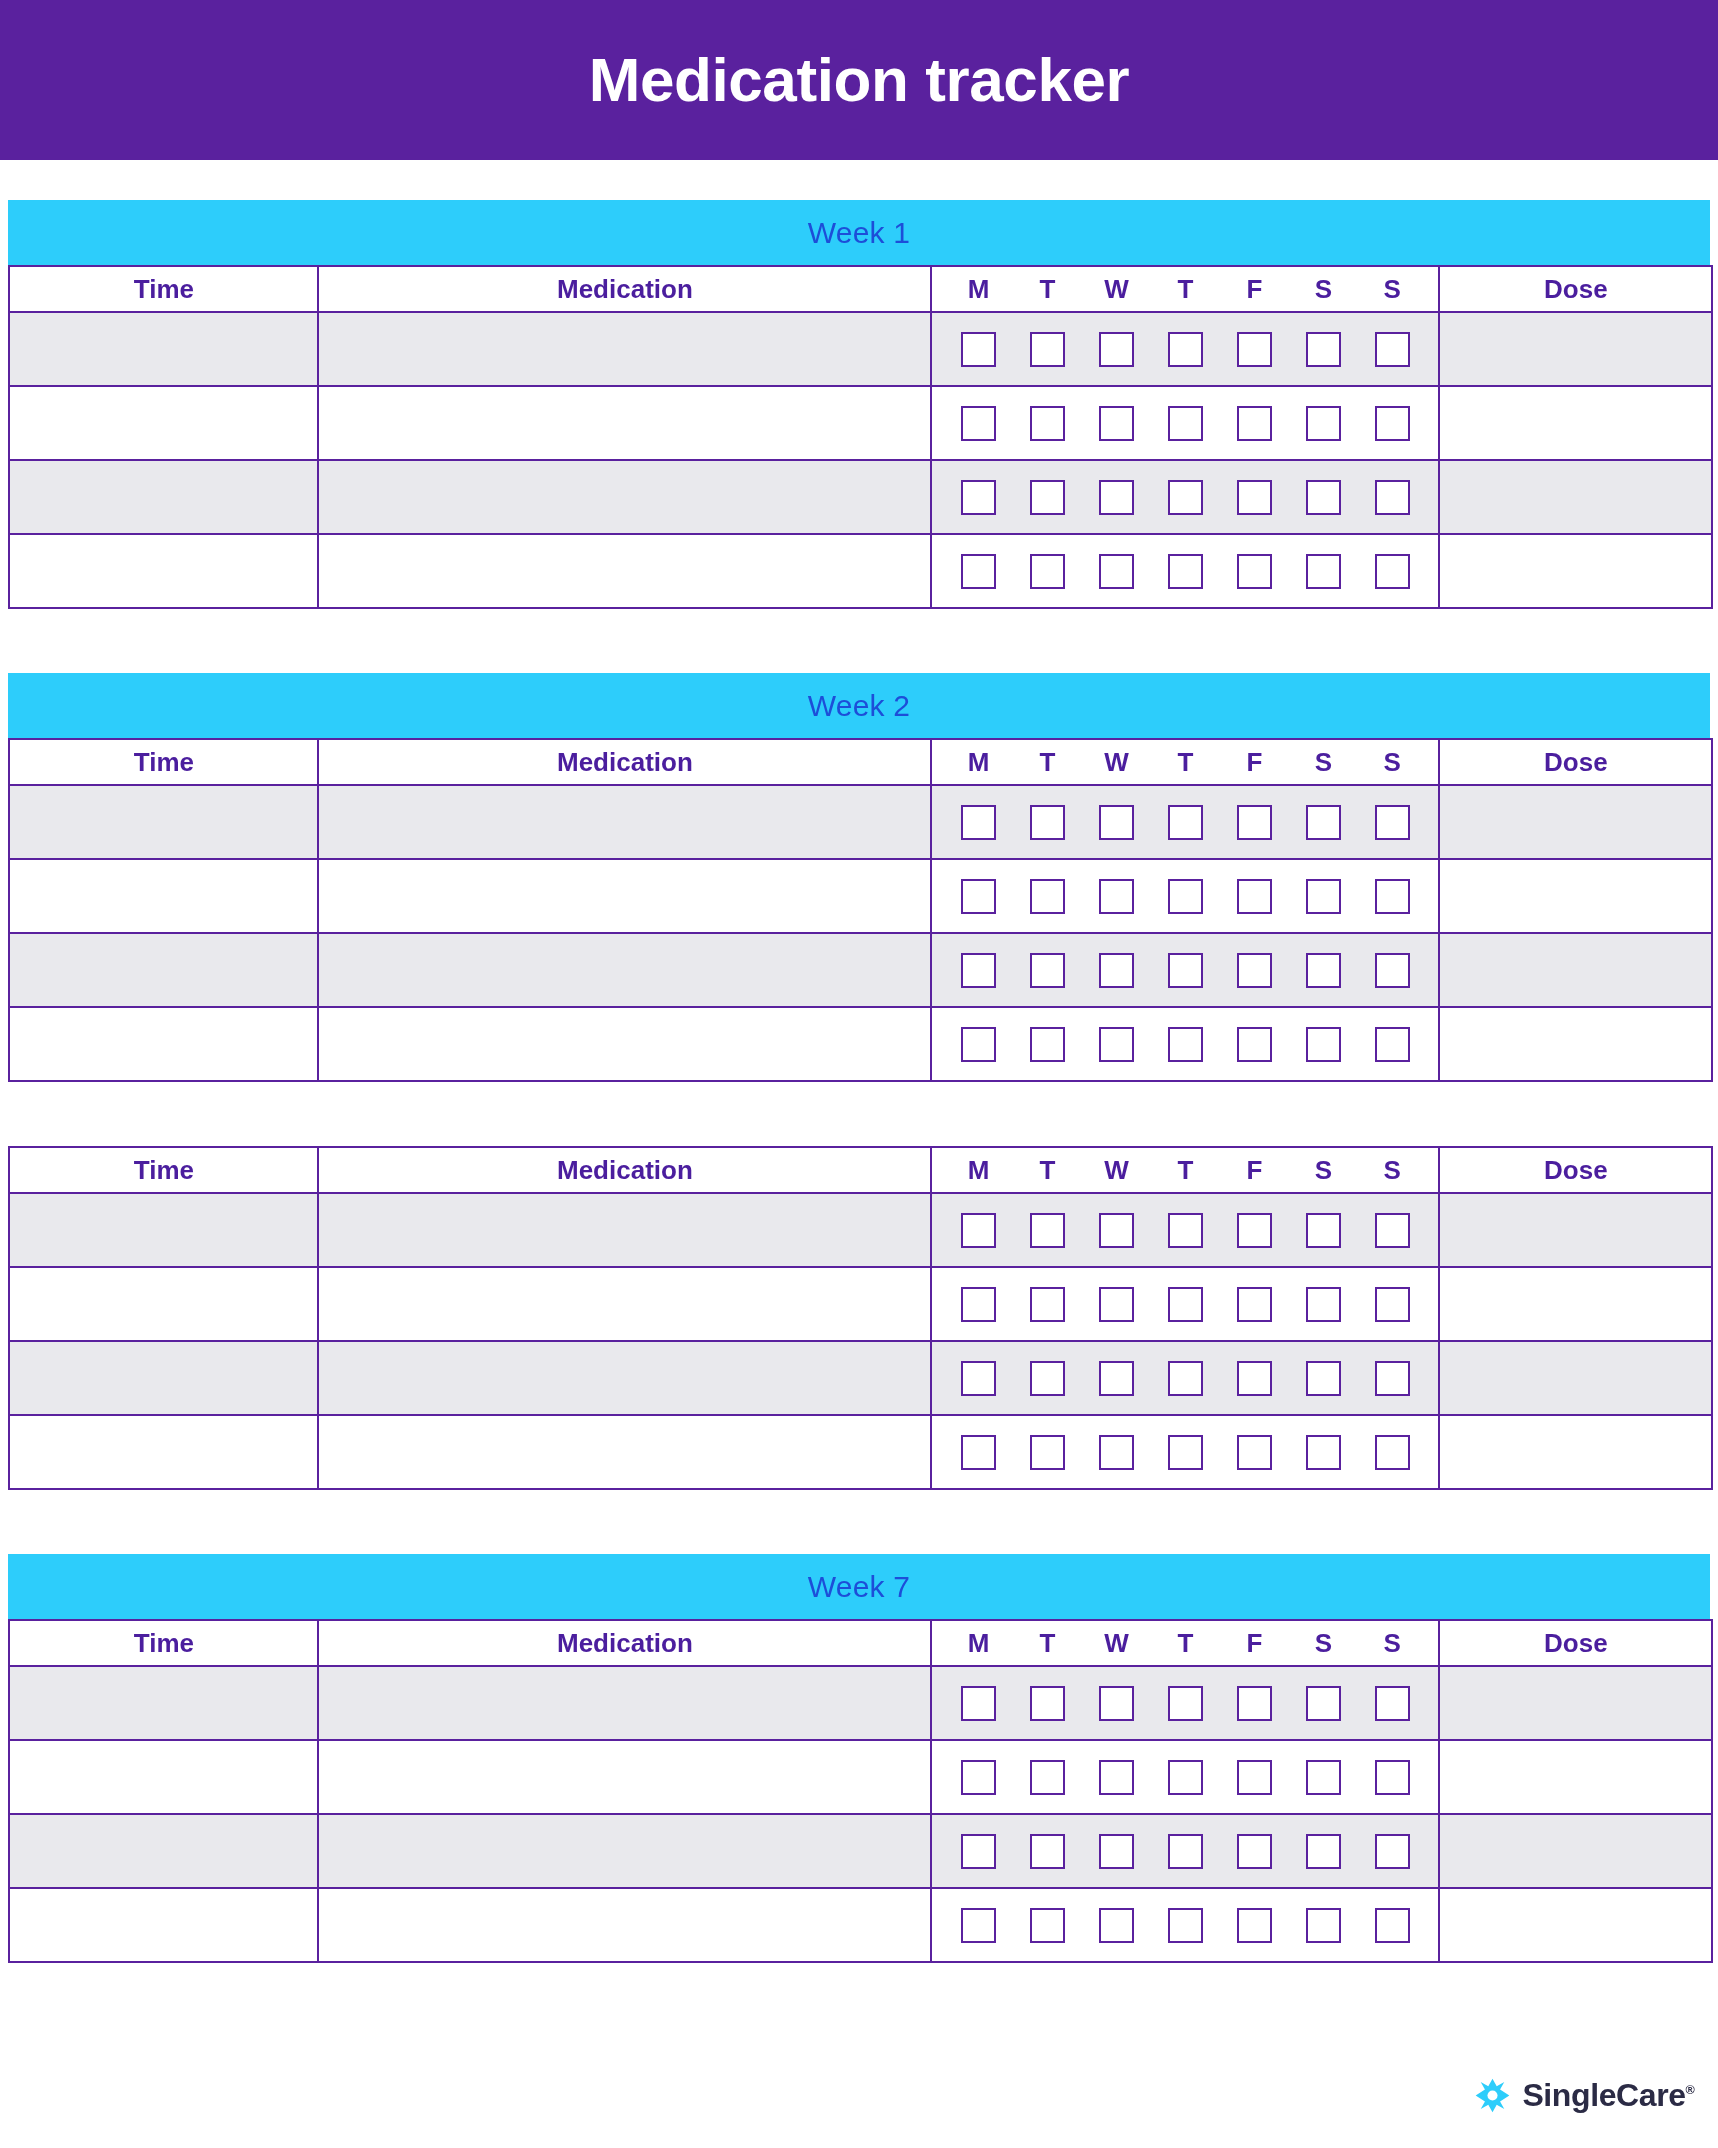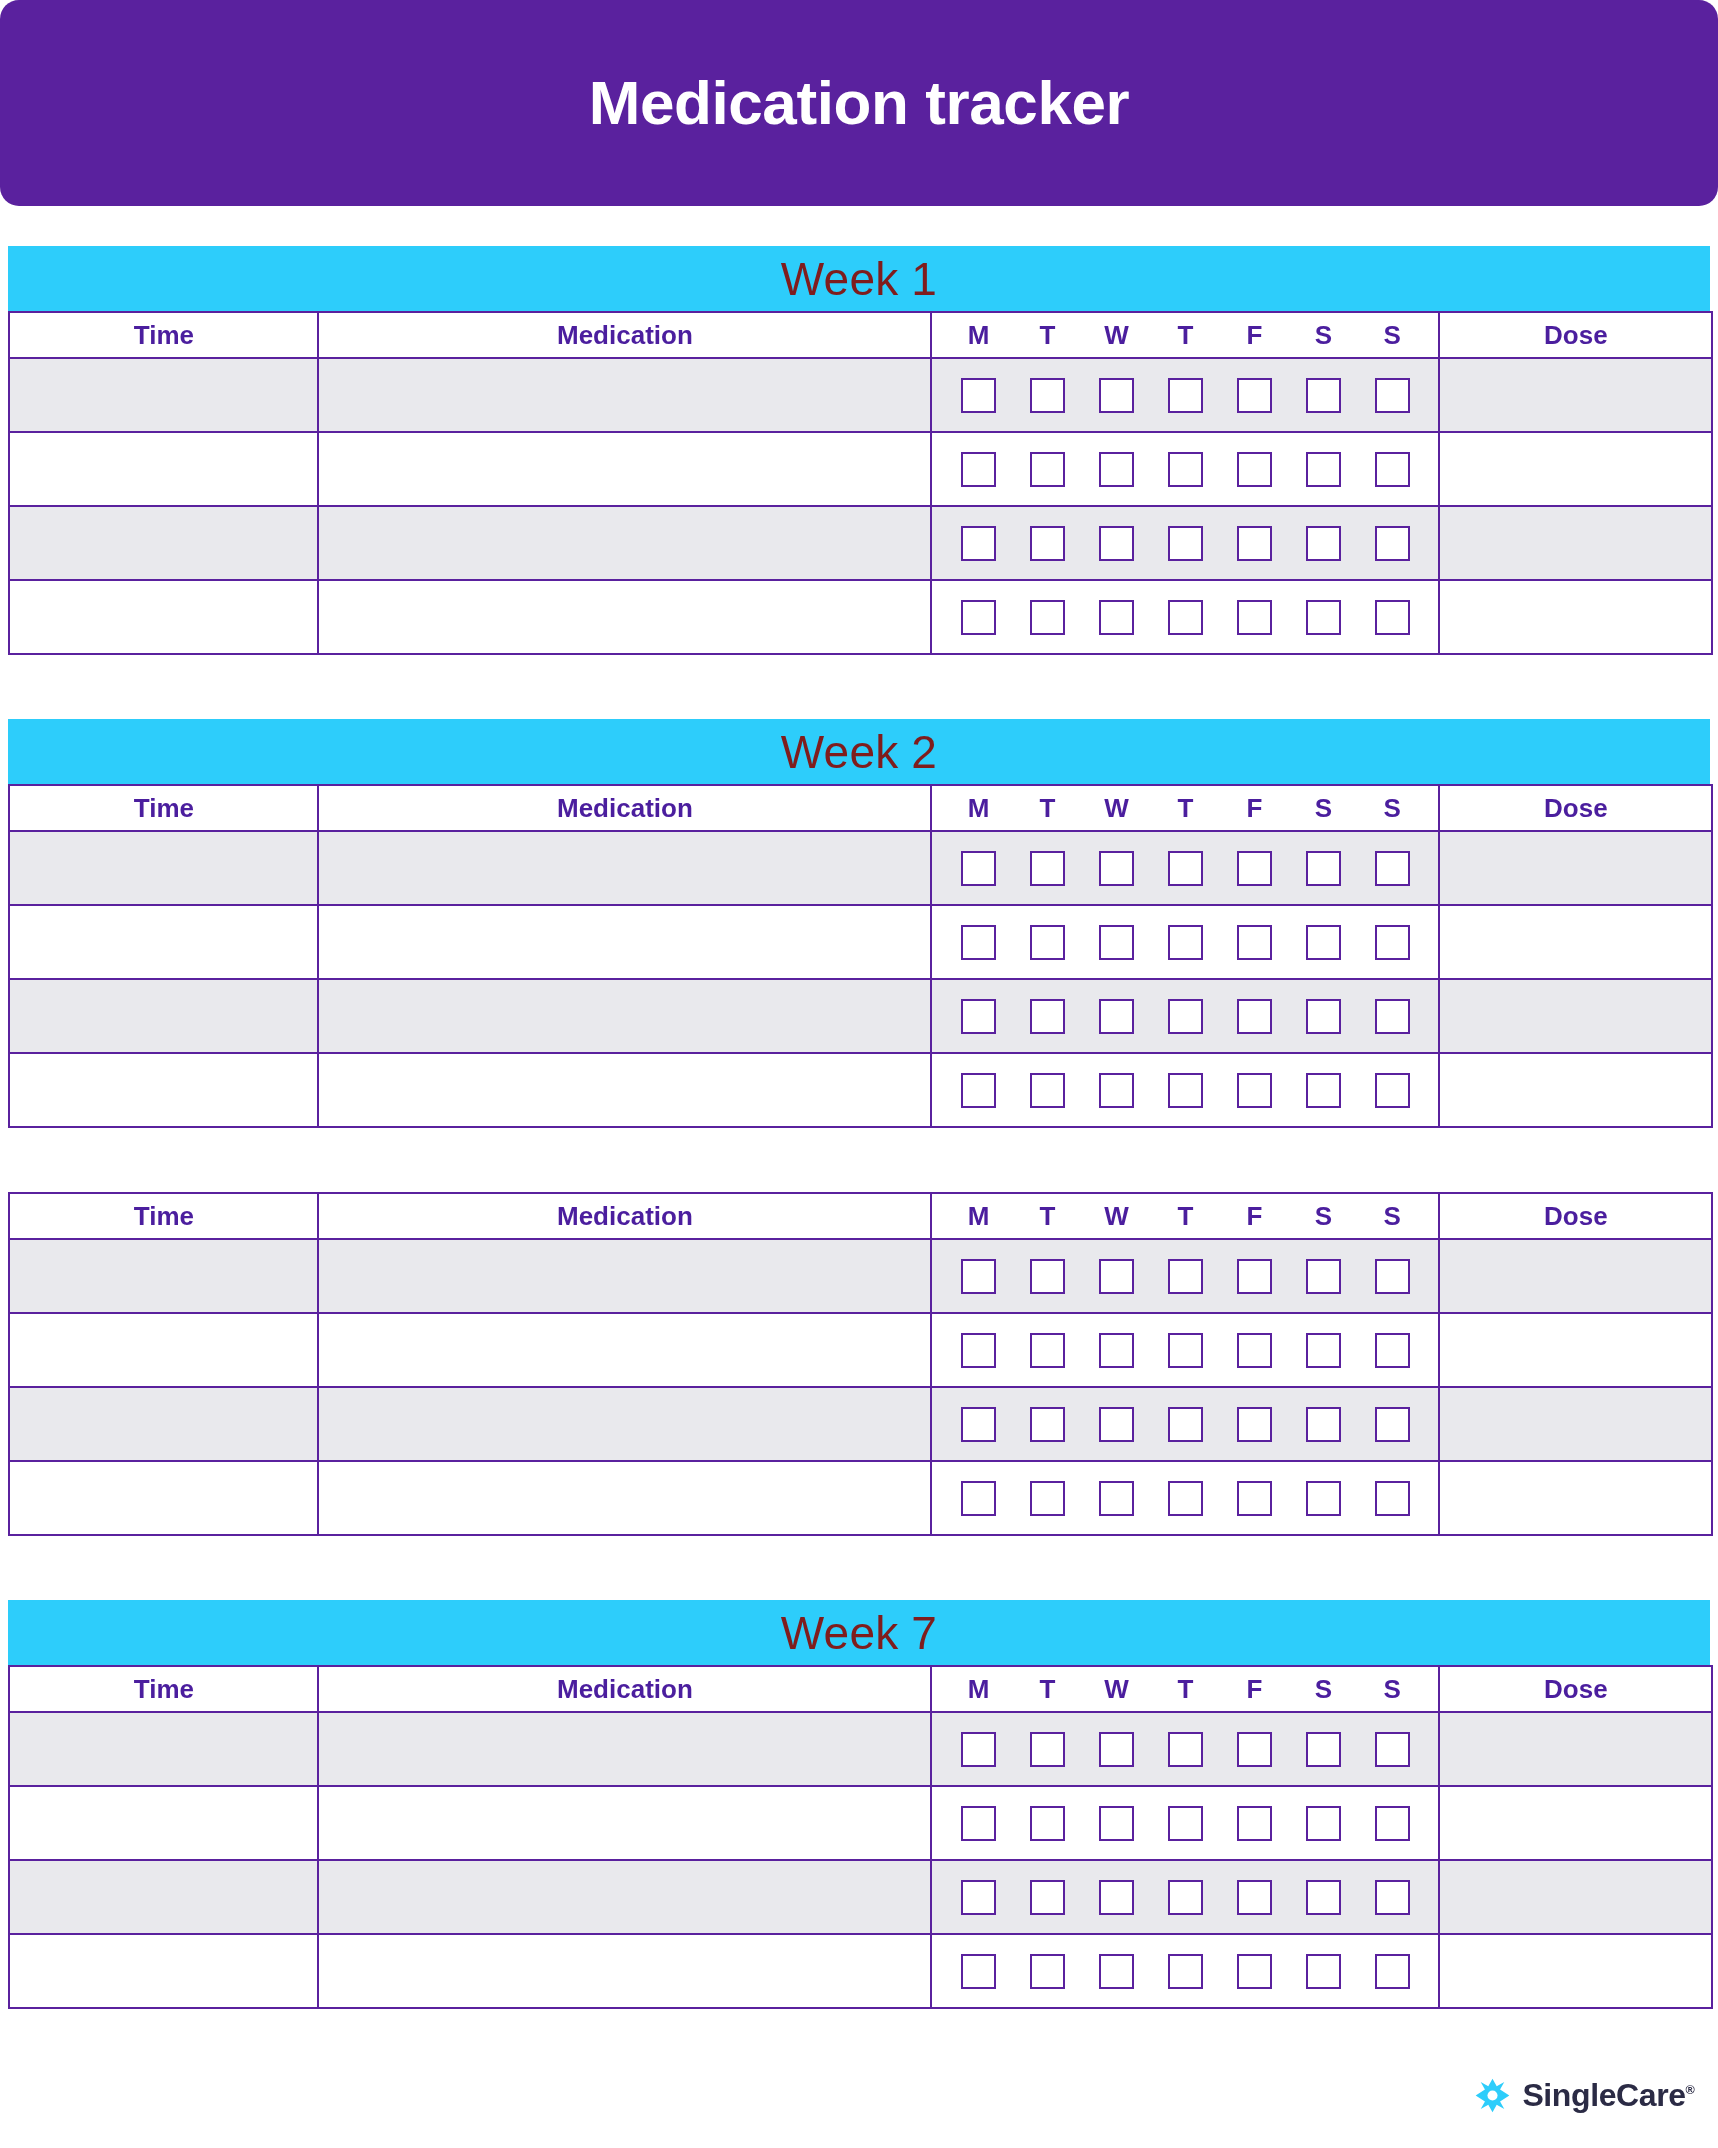--- a/index.html
+++ b/index.html
@@ -13,25 +13,24 @@
     height: 2148px;
     font-family: "Liberation Sans", sans-serif;
     color: #4B1E9E;
     position: relative;
     overflow: hidden;
   }
 
   
   .header-band {
     background: #5A219E;
-    height: 206px;
+    height: 160px;
     display: flex;
     align-items: center;
     justify-content: center;
-    border-radius: 19px;
   }
   .header-title {
     color: #ffffff;
     font-size: 62px;
     font-weight: bold;
     letter-spacing: -0.4px;
     line-height: 1;
   }
 
   .sheet {
@@ -45,22 +44,22 @@
   .week-block.first { margin-top: 40px; }
 
   .week-banner {
     background: #2DCDFB;
     height: 65px;
     display: flex;
     align-items: center;
     justify-content: center;
   }
   .week-banner-label {
-    color: #7f1d1d;
-    font-size: 46px;
+    color: #1d4ed8;
+    font-size: 30px;
     font-weight: 500;
     letter-spacing: 0.2px;
   }
 
   table.week-table {
     width: 100%;
     border-collapse: collapse;
     table-layout: fixed;
   }
   table.week-table td, table.week-table th {

